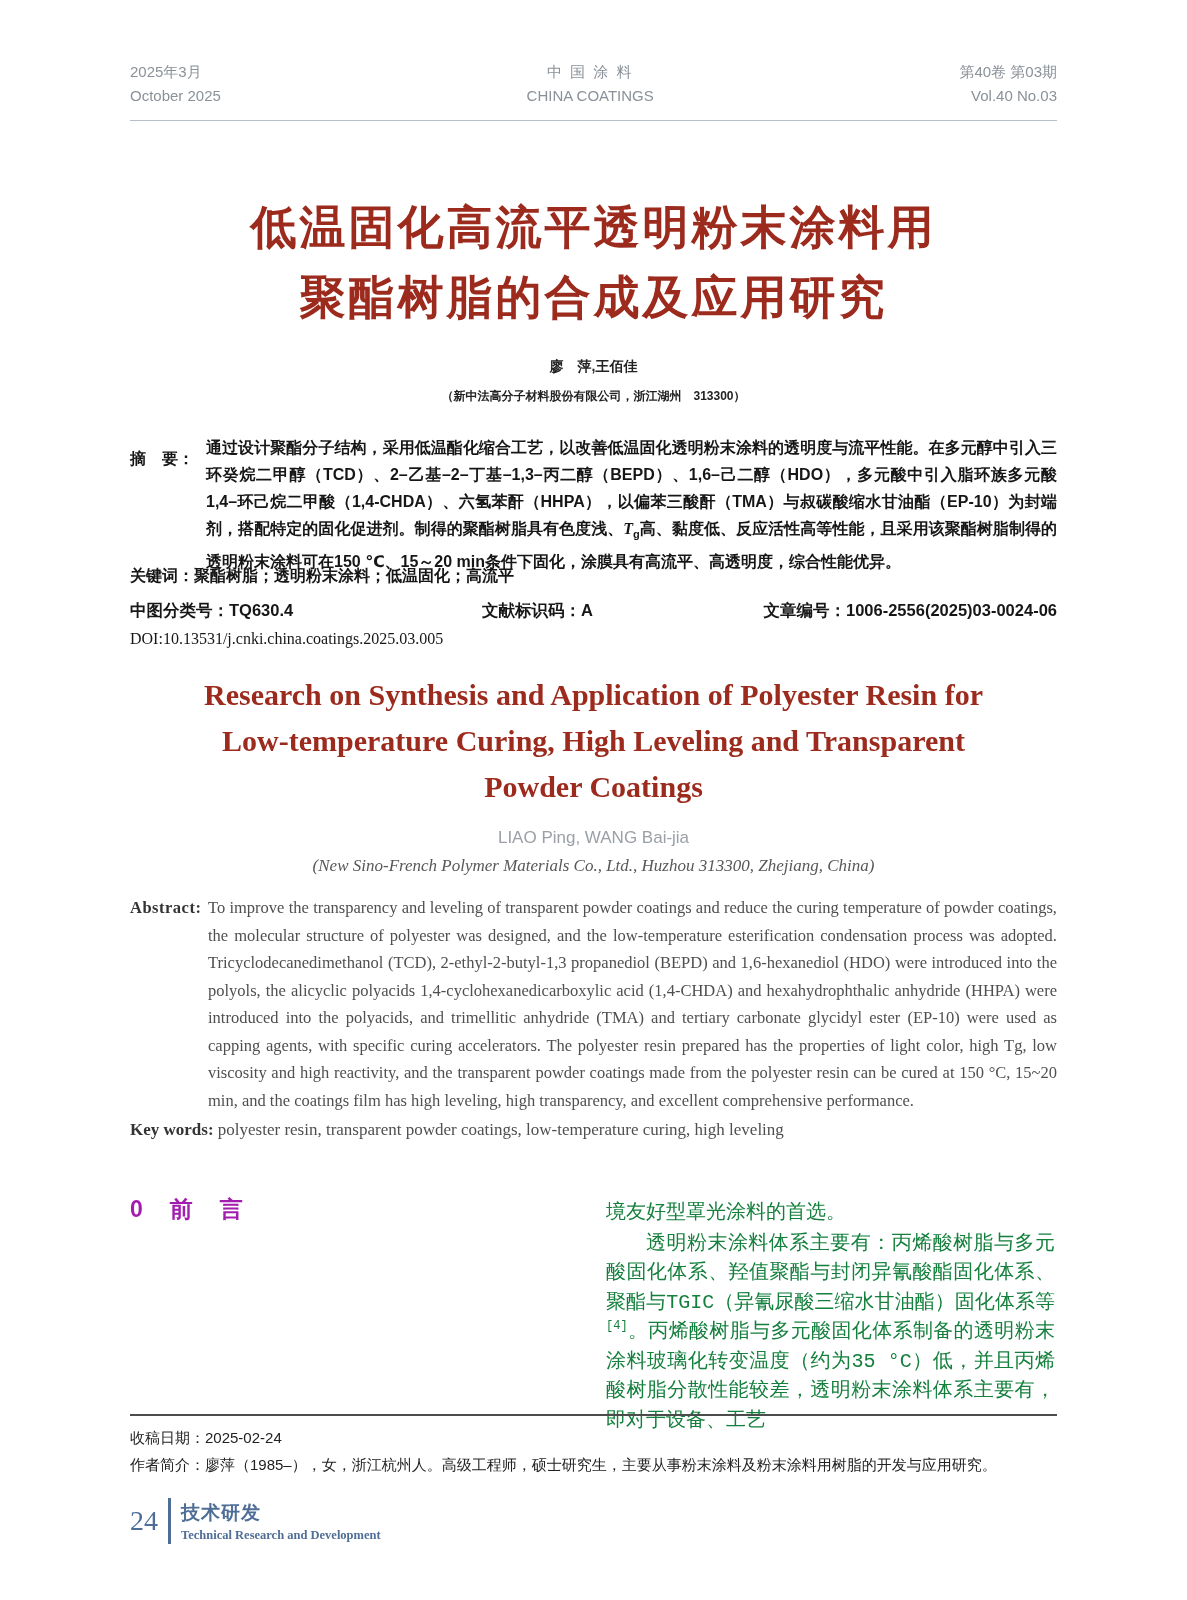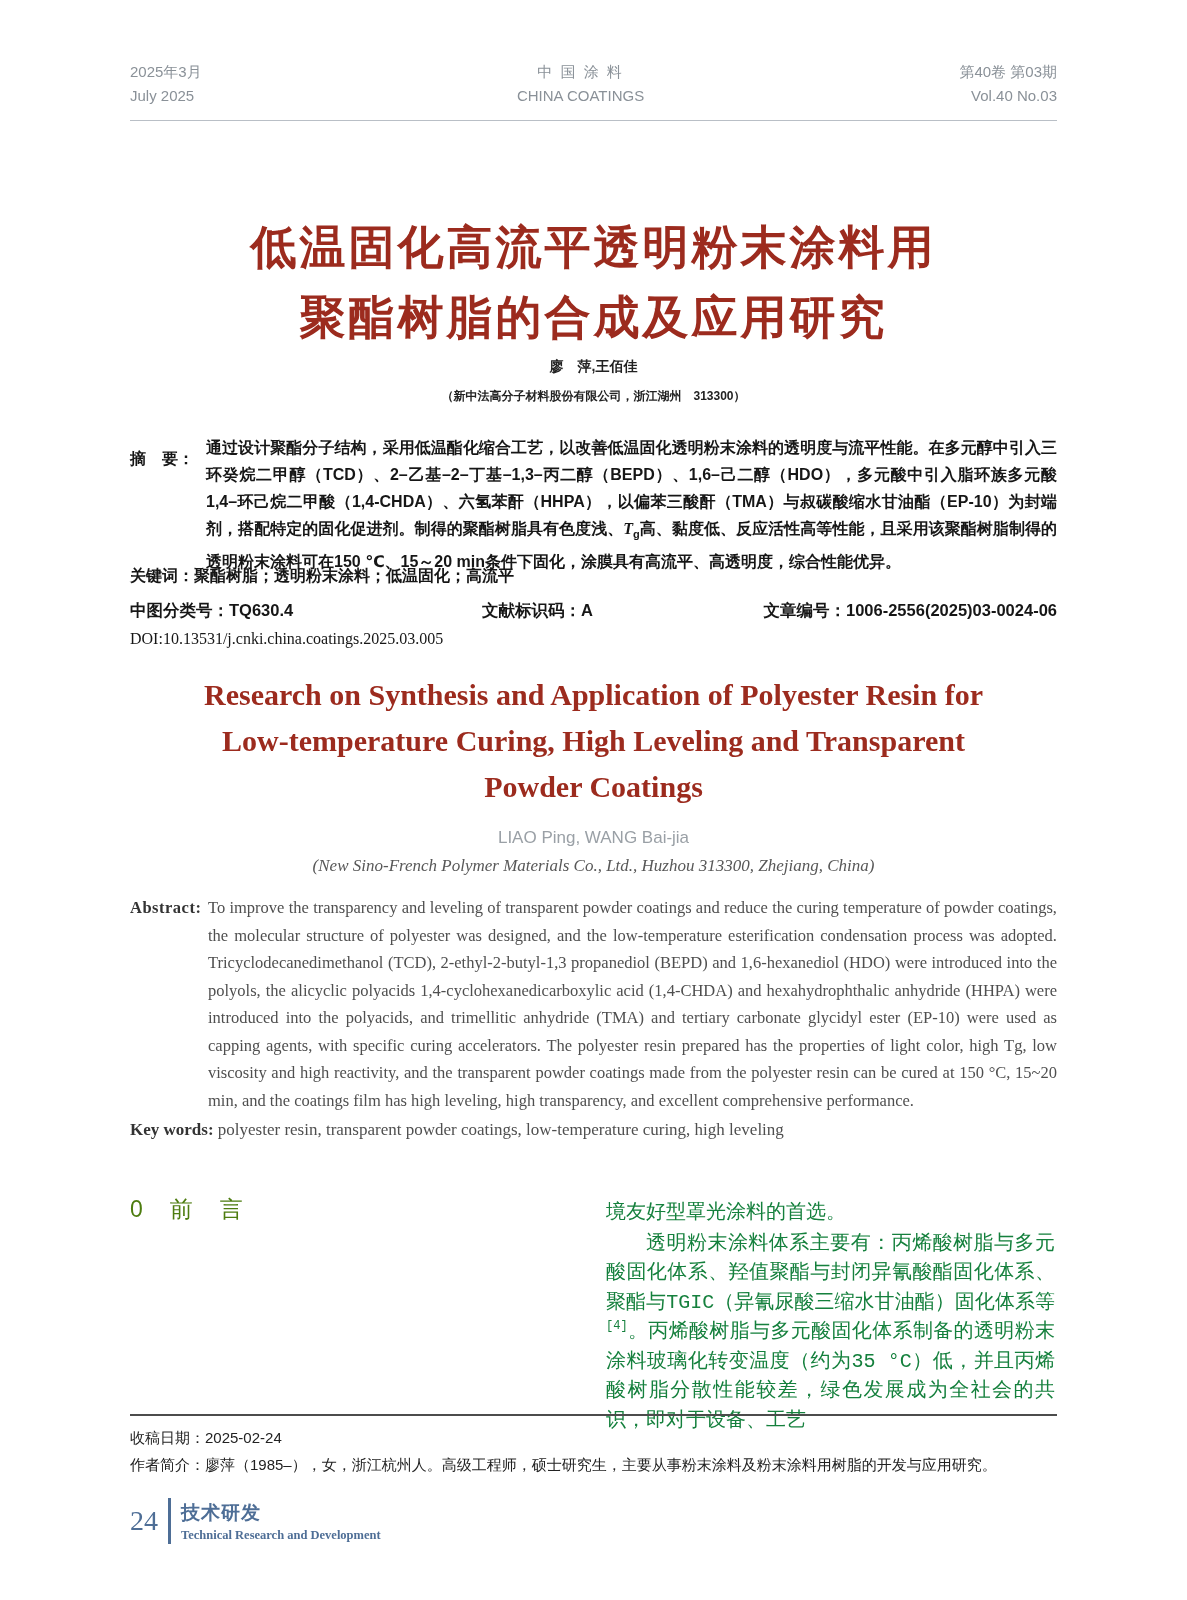--- a/index.html
+++ b/index.html
@@ -15,21 +15,21 @@
 
   
   .journal-header{top:60px;display:flex;justify-content:space-between;color:#8a9198;font-size:15px;line-height:24px;}
   .journal-header .col-left{text-align:left;}
   .journal-header .col-center{text-align:center;letter-spacing:2px;}
   .journal-header .col-center .en{letter-spacing:0;}
   .journal-header .col-right{text-align:right;}
   .header-divider{top:120px;height:1px;background:#b9bfc6;}
 
   
-  .title-cn{top:212px;text-align:center;color:#9c2b1e;font-weight:800;font-size:46px;line-height:70px;letter-spacing:3px;}
+  .title-cn{top:192px;text-align:center;color:#9c2b1e;font-weight:800;font-size:46px;line-height:70px;letter-spacing:3px;}
   .authors-cn{top:358px;text-align:center;font-size:14px;font-weight:700;color:#222;}
   .affiliation-cn{top:388px;text-align:center;font-size:12px;font-weight:600;color:#222;}
 
   
   .abstract-cn{top:434px;font-size:16px;line-height:27px;text-align:justify;font-weight:600;color:#161616;padding-left:76px;width:851px;box-sizing:content-box;}
   .abstract-cn .block-label{position:absolute;left:0;top:11px;font-weight:700;}
   .tg-i{font-style:italic;font-family:"Liberation Serif",serif;}
   .tg-sub{font-size:11px;vertical-align:-4px;}
   .keywords-cn{top:566px;font-size:16px;font-weight:600;color:#161616;}
   .keywords-cn .block-label{font-weight:700;}
@@ -48,21 +48,21 @@
 
   
   .abstract-en{top:894px;font-size:16.5px;line-height:27.5px;text-align:justify;color:#4f4f4f;font-family:"Liberation Serif","DejaVu Serif",serif;padding-left:78px;width:849px;box-sizing:content-box;}
   .abstract-en .block-label{position:absolute;left:0;top:0;font-weight:700;color:#333;letter-spacing:0.5px;}
   .keywords-en{top:1120px;font-size:17px;color:#4f4f4f;font-family:"Liberation Serif","DejaVu Serif",serif;}
   .keywords-en .block-label{font-weight:700;color:#333;}
 
   
   .columns{top:1188px;display:flex;gap:24px;}
   .colmn{width:451px;}
-  .section-heading{color:#4d7c0f;font-weight:400;font-size:23px;margin:6px 0 10px 0;letter-spacing:2px;}
+  .section-heading{color:#a21caf;font-weight:700;font-size:23px;margin:6px 0 10px 0;letter-spacing:2px;}
   .body-p{font-family:Liberation Mono, monospace;font-size:20px;line-height:29.5px;color:#15803d;text-align:justify;margin:1px;}
   .indent{text-indent:2em;}
   .body-p sup{font-size:12px;line-height:0;}
   .colmn.right{padding-top:9px;}
 
   
   .footnote-divider{top:1414px;height:2px;background:#4c4c4c;}
   .footnotes{top:1424px;font-size:15px;line-height:27px;color:#222;font-weight:500;}
 
   
@@ -73,21 +73,21 @@
   .footer-section .en{font-size:12.5px;font-family:"Liberation Serif","DejaVu Serif",serif;font-weight:700;margin-top:2px;}
 </style>
 </head>
 <body>
 
 <div class="page">
 
   <div class="abs journal-header">
     <div class="col-left">
       <div>2025年3月</div>
-      <div>July 2025</div>
+      <div>October 2025</div>
     </div>
     <div class="col-center">
       <div>中 国 涂 料</div>
       <div class="en">CHINA COATINGS</div>
     </div>
     <div class="col-right">
       <div>第40卷 第03期</div>
       <div>Vol.40  No.03</div>
     </div>
   </div>
@@ -128,21 +128,21 @@
   <div class="abs keywords-en">
     <span class="block-label">Key words:</span> <span>polyester resin, transparent powder coatings, low-temperature curing, high leveling</span>
   </div>
 
   <div class="abs columns">
     <div class="colmn left">
       <div class="section-heading">0　前　言</div>
     </div>
     <div class="colmn right">
       <p class="body-p">境友好型罩光涂料的首选。</p>
-      <p class="body-p indent"><span>透明粉末涂料体系主要有：丙烯酸树脂与多元酸固化体系、羟值聚酯与封闭异氰酸酯固化体系、聚酯与TGIC（异氰尿酸三缩水甘油酯）固化体系等</span><sup>[4]</sup><span>。丙烯酸树脂与多元酸固化体系制备的透明粉末涂料玻璃化转变温度（约为35 °C）低，并且丙烯酸树脂分散性能较差，绿色发展成为全社会的共识，即对于设备、工艺</span></p>
+      <p class="body-p indent"><span>透明粉末涂料体系主要有：丙烯酸树脂与多元酸固化体系、羟值聚酯与封闭异氰酸酯固化体系、聚酯与TGIC（异氰尿酸三缩水甘油酯）固化体系等</span><sup>[4]</sup><span>。丙烯酸树脂与多元酸固化体系制备的透明粉末涂料玻璃化转变温度（约为35 °C）低，并且丙烯酸树脂分散性能较差，透明粉末涂料体系主要有，即对于设备、工艺</span></p>
     </div>
   </div>
 
   <div class="abs footnote-divider"></div>
   <div class="abs footnotes">
     <div>收稿日期：2025-02-24</div>
     <div>作者简介：廖萍（1985–），女，浙江杭州人。高级工程师，硕士研究生，主要从事粉末涂料及粉末涂料用树脂的开发与应用研究。</div>
   </div>
 
   <div class="abs page-footer">

